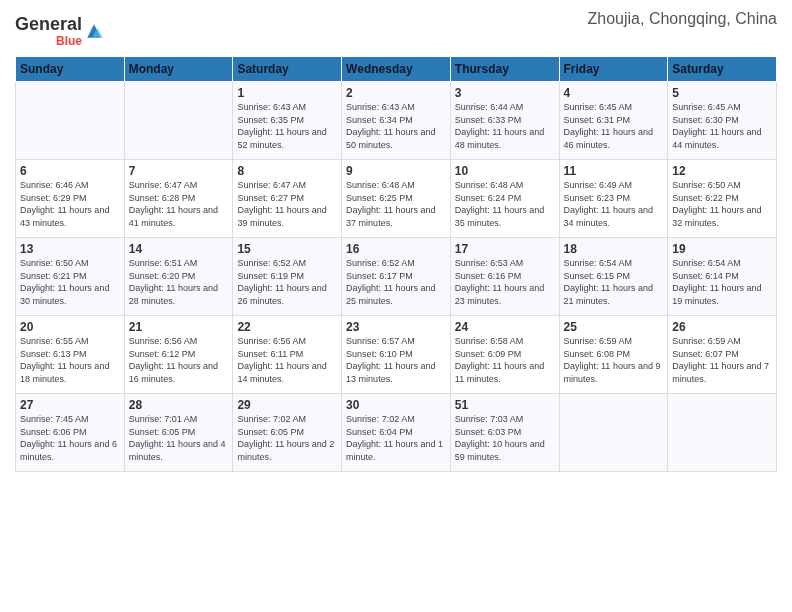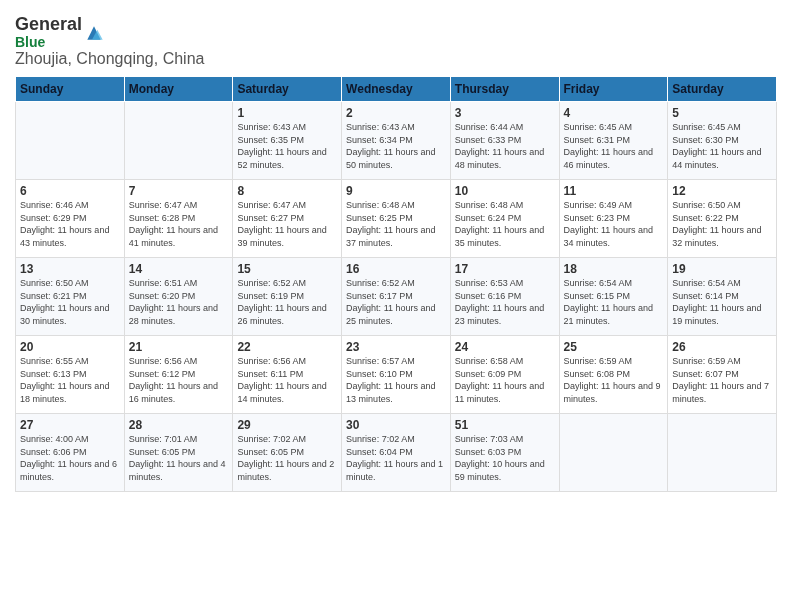--- a/index.html
+++ b/index.html
@@ -14,41 +14,41 @@
       width: 792px;
       height: 612px;
       background: #fff;
       padding: 10px 15px;
     }
     .header {
       display: flex;
       justify-content: space-between;
       align-items: flex-start;
       margin-bottom: 8px;
-      flex-direction: column;
     }
     .logo {
       display: flex;
       align-items: center;
       margin-top: 5px;
     }
     .logo-text {
       display: flex;
       flex-direction: column;
       line-height: 1.1;
     }
     .logo-general {
       font-size: 18px;
       font-weight: bold;
       color: #333;
     }
     .logo-blue {
-      font-size: 14px;
-      font-weight: bold;
-      color: #15803d;
+      font-size: 12px;
+      font-weight: bold;
+      color: #ef4444;
+      text-align: right;
     }
     .logo-icon {
       width: 20px;
       height: 20px;
       margin-left: 2px;
     }
     .title-block {
       text-align: right;
     }
     .month-title {
@@ -300,21 +300,21 @@
           <td>
             <span class="day-number">26</span>
             <div class="day-info">Sunrise: 6:59 AM
 Sunset: 6:07 PM
 Daylight: 11 hours and 7 minutes.</div>
           </td>
         </tr>
         <tr>
           <td>
             <span class="day-number">27</span>
-            <div class="day-info">Sunrise: 4:00 AM
+            <div class="day-info">Sunrise: 7:45 AM
 Sunset: 6:06 PM
 Daylight: 11 hours and 6 minutes.</div>
           </td>
           <td>
             <span class="day-number">28</span>
             <div class="day-info">Sunrise: 7:01 AM
 Sunset: 6:05 PM
 Daylight: 11 hours and 4 minutes.</div>
           </td>
           <td>

